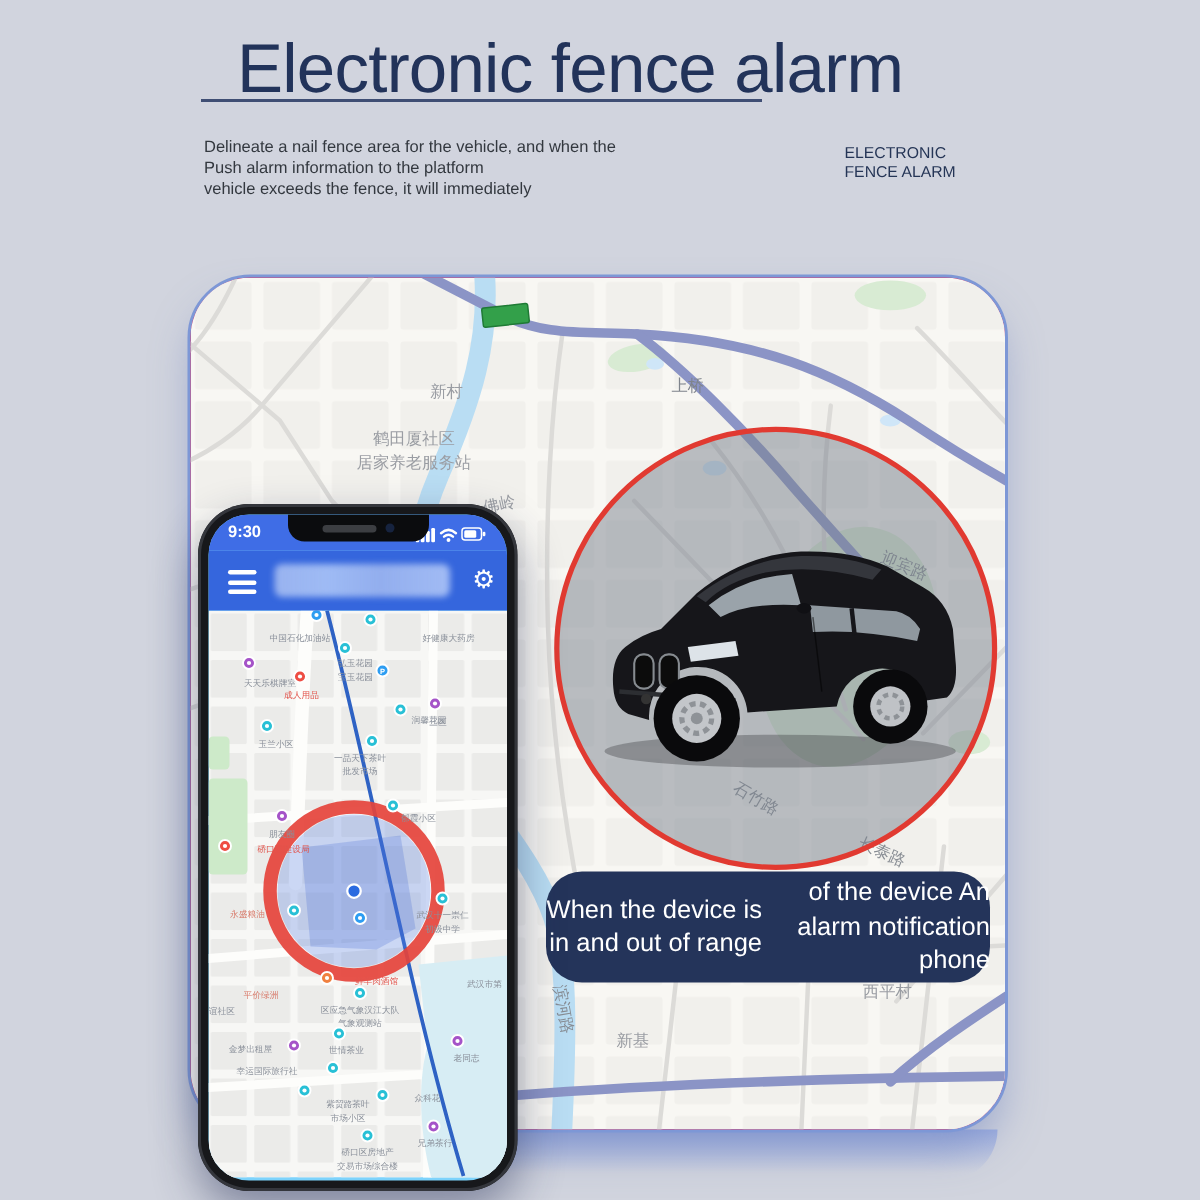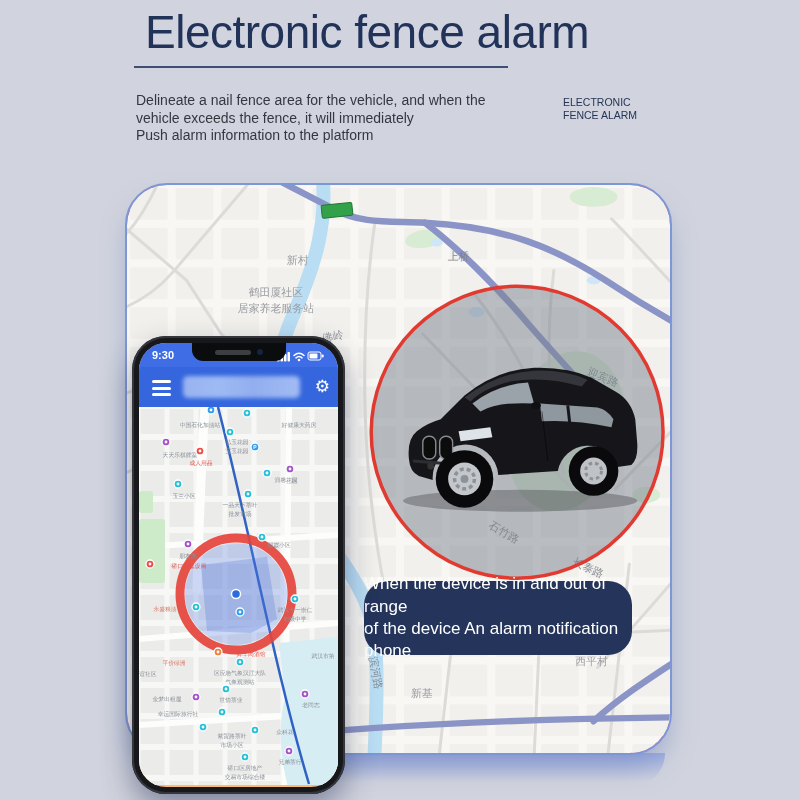--- a/index.html
+++ b/index.html
@@ -1,38 +1,38 @@
 <!DOCTYPE html>
 <html><head>
 <meta charset="utf-8">
 <style>
   html,body{margin:0;padding:0;background:#d1d4de;}
   .page{position:relative;width:800px;height:800px;background:#d1d4de;overflow:hidden;
         font-family:"Liberation Sans",sans-serif;}
-  .title{position:absolute;left:142px;top:2px;margin:3px;font-size:46px;font-weight:400;
+  .title{position:absolute;left:142px;top:2px;margin:16px;font-size:46px;font-weight:400;
          color:#22335a;letter-spacing:-0.5px;}
   .title-underline{position:absolute;left:134px;top:66px;width:374px;height:2px;background:#3f4e74;}
-  .desc{position:absolute;left:136px;top:92px;font-size:14px;line-height:1.26;color:#33383f;}
+  .desc{position:absolute;left:136px;top:92px;font-size:11px;line-height:1.26;color:#33383f;}
   .corner-tag{position:absolute;left:563px;top:96px;font-size:10.5px;font-weight:400;
               color:#253556;line-height:1.2;}
   .panel{position:absolute;left:125px;top:183px;width:547px;height:572px;border:2px solid #7d97d6;
          border-radius:42px;overflow:hidden;box-sizing:border-box;background:#be185d;
          box-shadow:0 16px 26px -4px rgba(110,130,190,.5);z-index:2;}
   .panel svg.bigmap{position:absolute;left:0;top:0;width:100%;height:100%;}
-  .callout{position:absolute;left:237px;top:396px;width:268px;height:74px;background:#24345a;
+  .callout{position:absolute;left:237px;top:396px;width:296px;height:74px;background:#24345a;
            border-radius:24px;color:#fff;font-size:17px;line-height:1.32;display:flex;
-           flex-direction:column;justify-content:center;align-items:center;text-align:left;
+           flex-direction:row;justify-content:center;align-items:center;text-align:right;
            box-sizing:border-box;z-index:6;}
   .panel-glow{position:absolute;left:132px;top:753px;width:533px;height:34px;z-index:1;
            background:linear-gradient(180deg,rgba(140,162,225,.75),rgba(160,175,230,0) 85%);
            border-radius:0 0 40px 40px;}
   .phone{position:absolute;left:132px;top:336px;width:213px;height:458px;background:#17181b;
          border-radius:34px;padding:7px;box-sizing:border-box;z-index:8;
          box-shadow:0 14px 30px rgba(30,40,80,.45), inset 0 0 0 2px #34363c;}
-  .screen{position:relative;width:100%;height:100%;border-radius:27px;overflow:hidden;background:#fdba74;}
+  .screen{position:relative;width:100%;height:100%;border-radius:27px;overflow:hidden;background:#7dd3fc;}
   .statusbar{position:absolute;top:0;left:0;right:0;height:24px;background:#3f6de6;display:flex;
              align-items:center;justify-content:space-between;padding:0 13px;box-sizing:border-box;z-index:3;}
   .time{color:#fff;font-size:11px;font-weight:700;}
   .notch{position:absolute;top:0;left:50%;transform:translateX(-50%);width:94px;height:18px;
          background:#0b0c0e;border-radius:0 0 11px 11px;z-index:4;display:flex;align-items:center;
          justify-content:center;gap:6px;}
   .speaker{width:36px;height:5px;border-radius:3px;background:#3c3e42;}
   .cam{width:6px;height:6px;border-radius:50%;background:#16233f;}
   .appbar{position:absolute;top:24px;left:0;right:0;height:40px;background:#3566dd;z-index:2;}
   .menu{position:absolute;left:13px;top:13px;display:flex;flex-direction:column;gap:3.5px;cursor:pointer;}
@@ -46,22 +46,22 @@
 </head>
 <body>
 
 <div class="page">
 
   <h1 class="title">Electronic fence alarm</h1>
   <div class="title-underline"></div>
 
   <div class="desc">
     <div>Delineate a nail fence area for the vehicle, and when the</div>
+    <div>Push alarm information to the platform</div>
     <div>vehicle exceeds the fence, it will immediately</div>
-    <div>Push alarm information to the platform</div>
   </div>
 
   <div class="corner-tag">
     <div>ELECTRONIC</div>
     <div>FENCE ALARM</div>
   </div>
 
   <div class="panel-glow"></div>
 
   <div class="panel">

